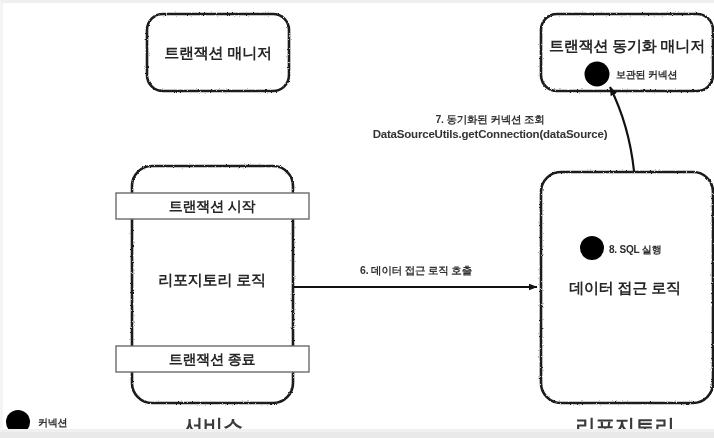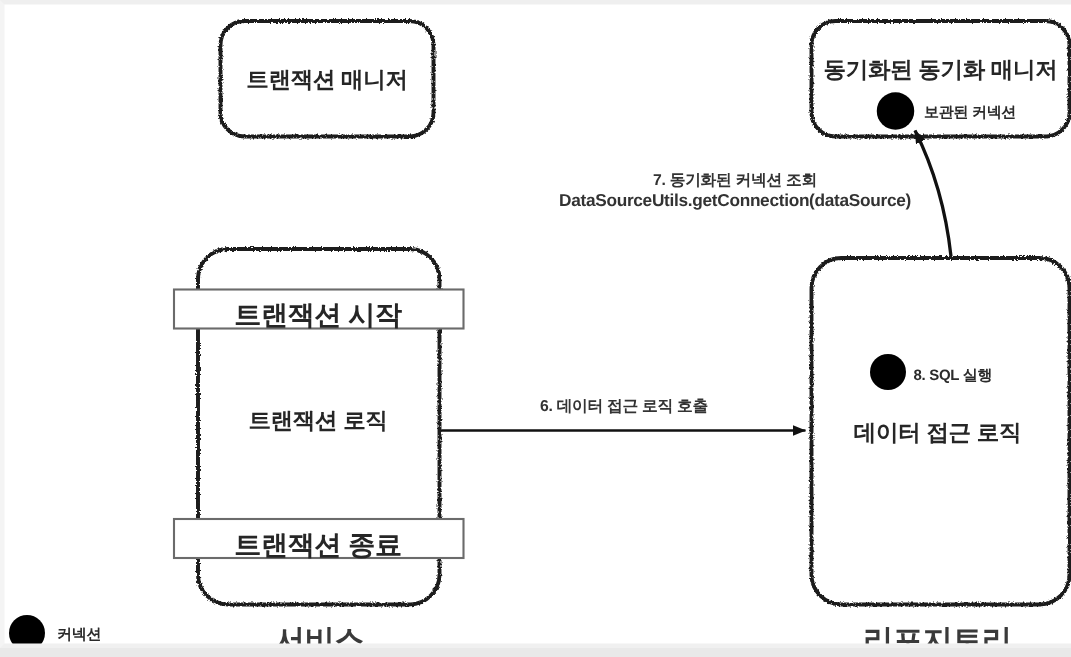--- a/index.html
+++ b/index.html
@@ -33,21 +33,21 @@
     color: #262626;
     white-space: nowrap;
     font-weight: bold;
     letter-spacing: -0.2px;
   }
   .box-title {
     font-size: 15px;
     text-align: center;
   }
   .bar-title {
-    font-size: 18px;
+    font-size: 14px;
     text-align: center;
   }
   .anno {
     font-size: 10.5px;
     color: #333333;
     text-align: center;
   }
   .anno-mono {
     font-size: 11.5px;
     color: #333333;
@@ -104,27 +104,27 @@
 
     <circle cx="594" cy="71" r="12.5" fill="#000000"></circle>
 
     <circle cx="589" cy="245" r="12" fill="#000000"></circle>
 
     <circle cx="15" cy="419" r="12" fill="#000000"></circle>
   </svg>
 
   <div class="lbl box-title center-x" style="left:215px; top:41px;">트랜잭션 매니저</div>
 
-  <div class="lbl box-title center-x" style="left:624px; top:34px;">동기화된 동기화 매니저</div>
+  <div class="lbl box-title center-x" style="left:624px; top:34px;">트랜잭션 동기화 매니저</div>
 
   <div class="lbl small-lbl" style="left:613px; top:65px;">보관된 커넥션</div>
 
   <div class="lbl bar-title center-x" style="left:209px; top:195px;">트랜잭션 시작</div>
 
-  <div class="lbl box-title center-x" style="left:209px; top:268px;">트랜잭션 로직</div>
+  <div class="lbl box-title center-x" style="left:209px; top:268px;">리포지토리 로직</div>
 
   <div class="lbl bar-title center-x" style="left:209px; top:348px;">트랜잭션 종료</div>
 
   <div class="lbl caption center-x" style="left:210px; top:410px;">서비스</div>
 
   <div class="lbl small-lbl" style="left:606px; top:240px;">8. SQL 실행</div>
 
   <div class="lbl box-title center-x" style="left:622px; top:276px;">데이터 접근 로직</div>
 
   <div class="lbl caption center-x" style="left:622px; top:410px;">리포지토리</div>

